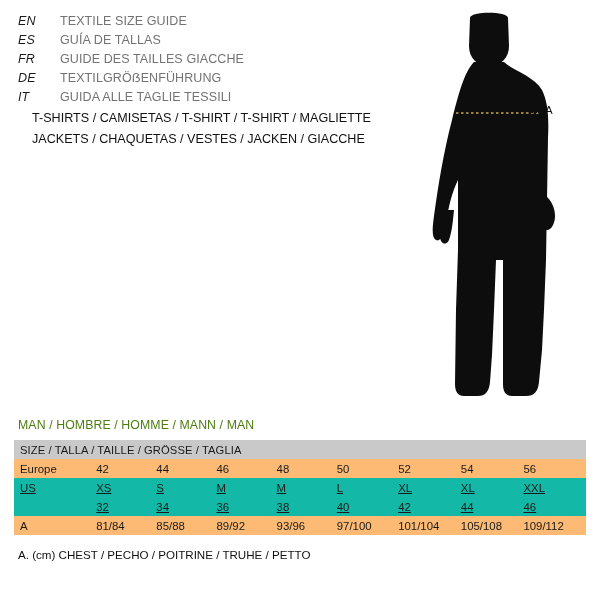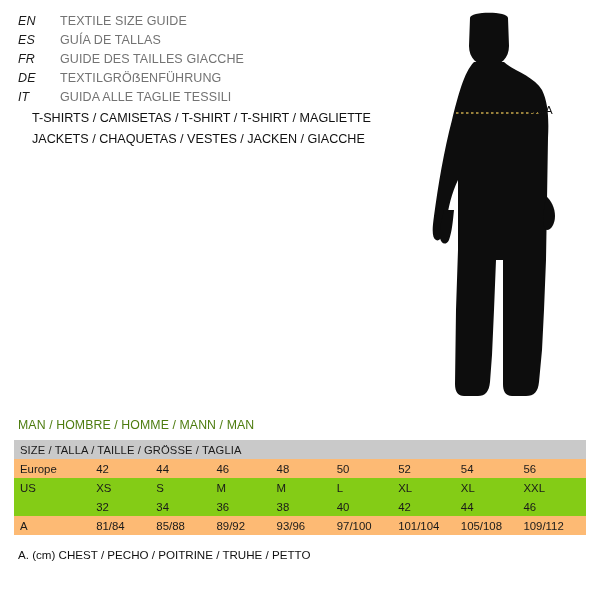--- a/index.html
+++ b/index.html
@@ -111,21 +111,21 @@
     text-align: left;
     color: #1a1a1a;
     margin-left: 14px;
   }
   .size-table .head-row th {
     background: #c9c9c9;
     padding-left: 6px;
     font-size: 11.2px;
     letter-spacing: 0.1px;
   }
-  .row-shaded td { background: #84cc16; }
+  .row-shaded td { background: #14b8a6; text-decoration: underline; }
   .row-plain td { background: #fdba74; }
   .size-table td.label-cell {
     padding-left: 6px;
     width: 86px;
   }
   .size-table td.val {
     width: 68px;
     text-align: left;
   }
 

